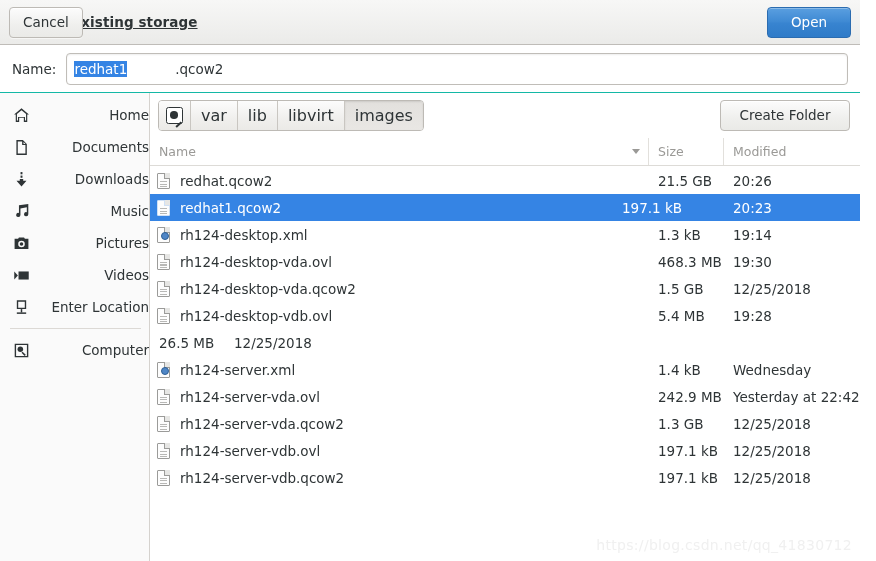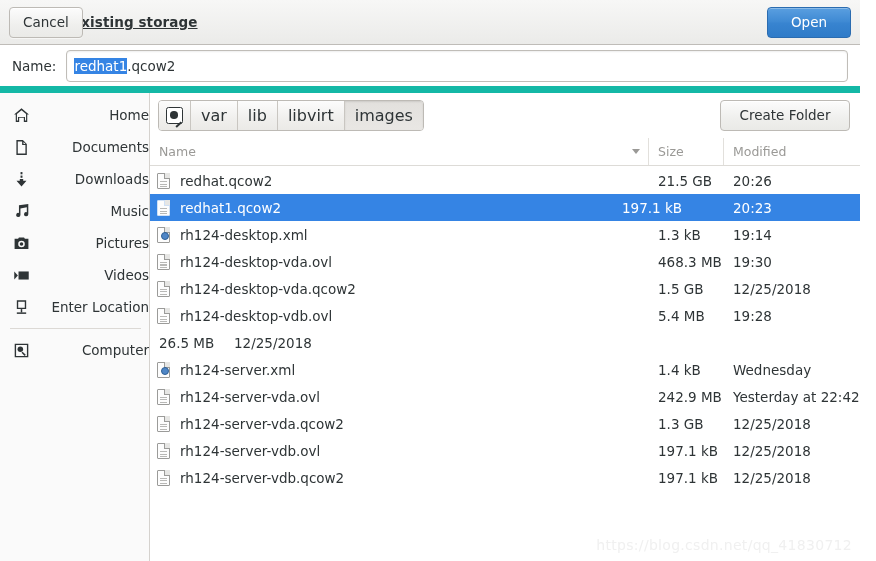--- a/index.html
+++ b/index.html
@@ -72,41 +72,42 @@
     text-align: center;
   }
 
   
   .namebar {
     flex: 0 0 48px;
     display: flex;
     align-items: center;
     padding: 0 12px;
     background: #ffffff;
-    border-bottom: 7px solid #14b8a6;
+    border-bottom: 1px solid #14b8a6;
   }
   .namebar .name-label {
     font-size: 13.5px;
     color: #2e3436;
     margin-right: 10px;
     white-space: nowrap;
   }
   .name-input {
     flex: 1;
     height: 32px;
     border: 1px solid #c0bdb8;
     border-radius: 4px;
     background: #ffffff;
     box-shadow: inset 0 1px 2px rgba(0,0,0,0.07);
     display: flex;
     align-items: center;
     padding: 0 7px;
     font-size: 13.5px;
     overflow: hidden;
     white-space: nowrap;
+    gap: 48px;
   }
   .name-input .sel {
     background: #3584e4;
     color: #ffffff;
   }
   .name-input .rest { color: #2e3436; }
 
   
   .body {
     flex: 1;

